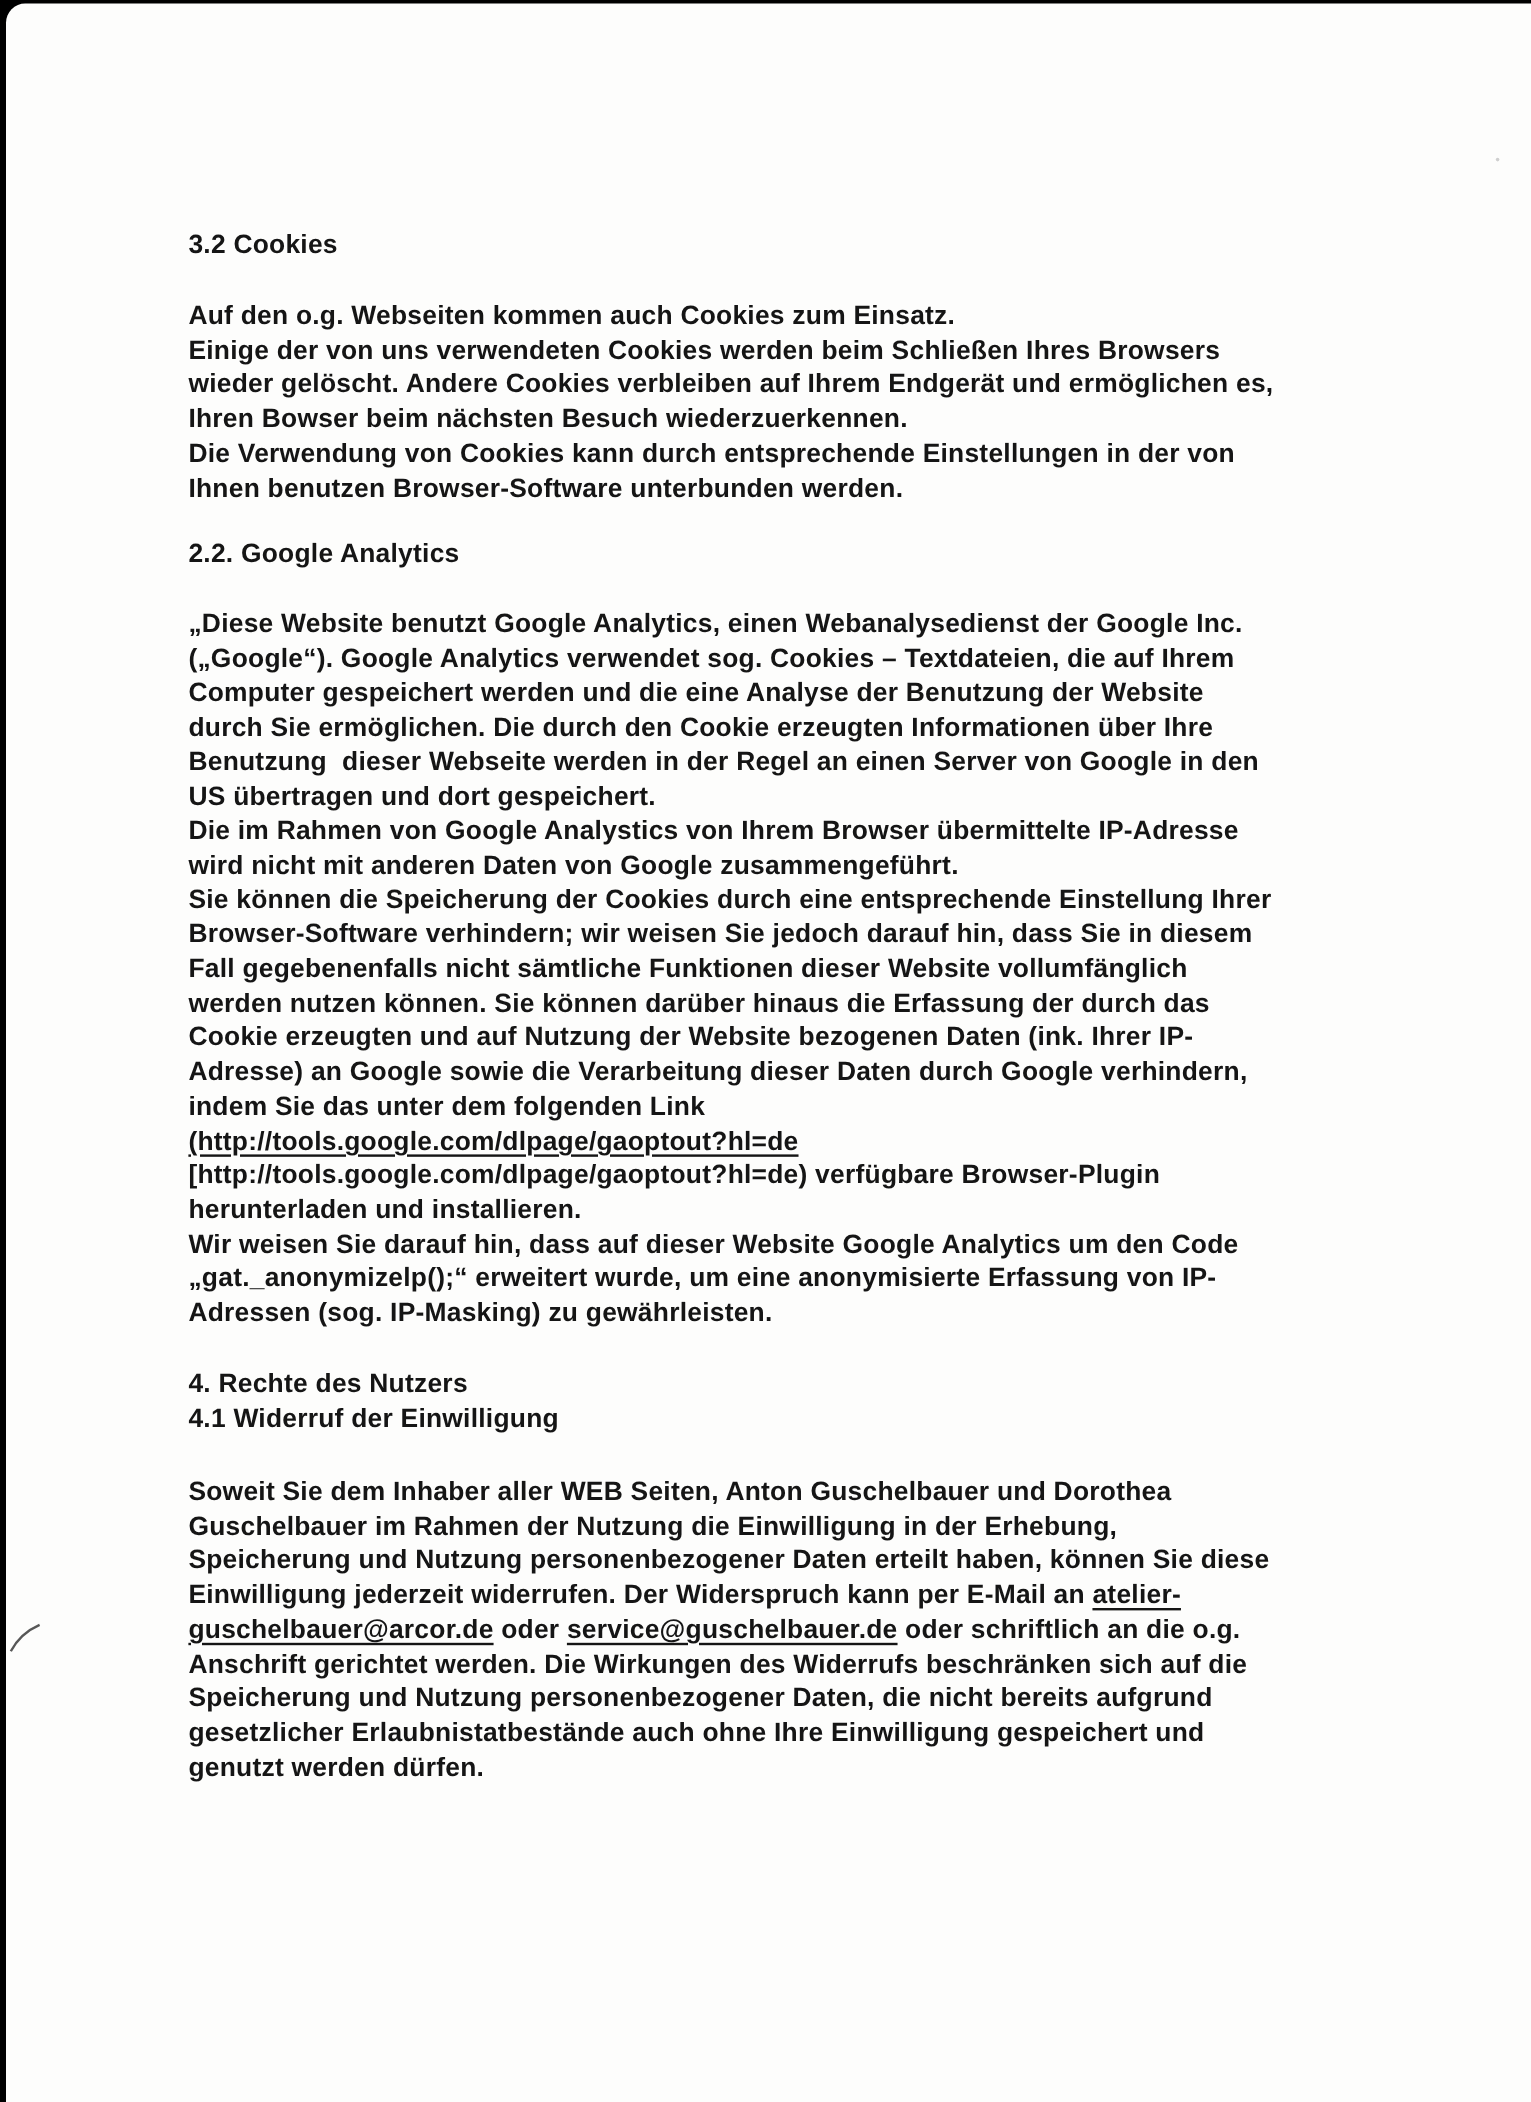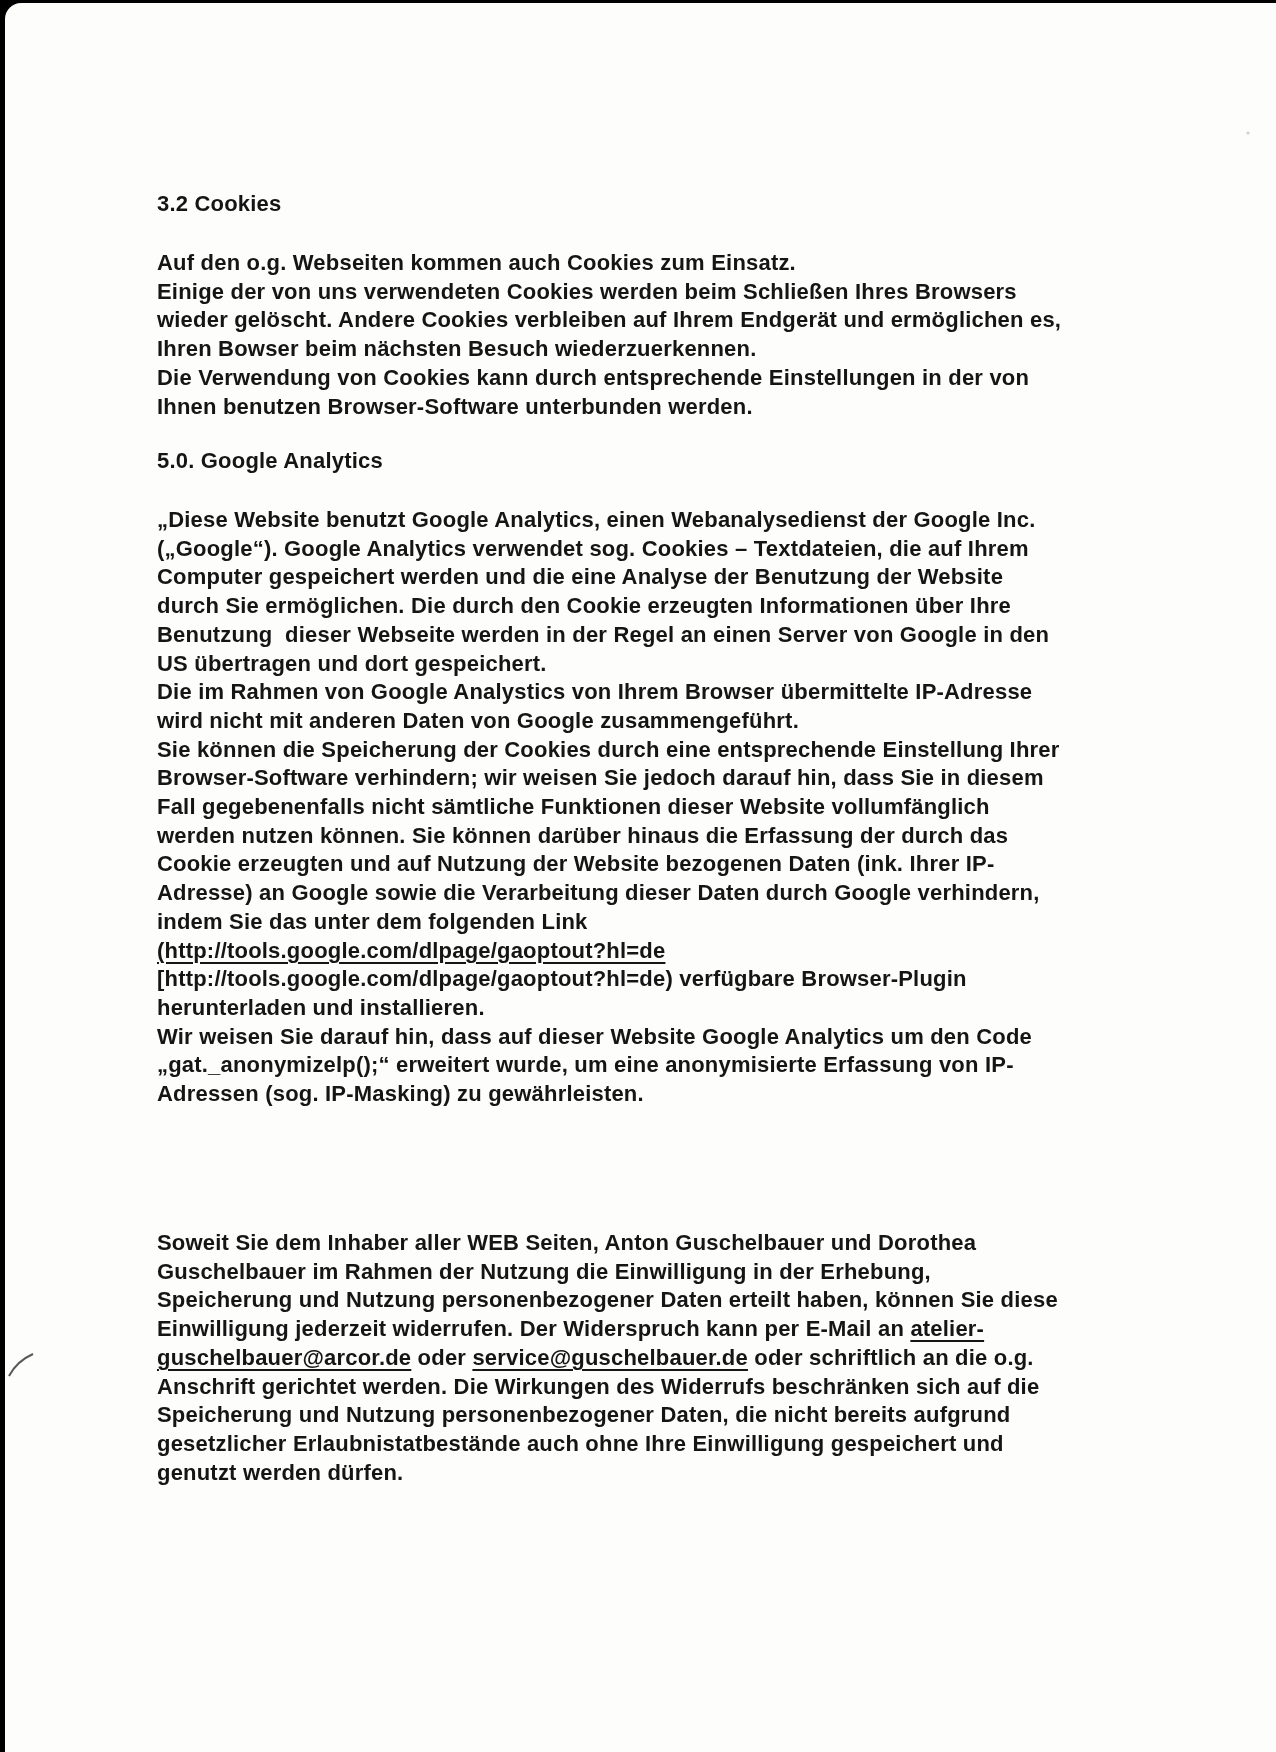--- a/index.html
+++ b/index.html
@@ -47,24 +47,25 @@
 <body>
 
 <div class="sheet"></div>
 
 <div class="content">
 
   <div class="block h" style="top:170px">3.2 Cookies</div>
 
   <div class="block" style="top:229px"><div class="line"><span>Auf den o.g. Webseiten kommen auch Cookies zum Einsatz.</span></div><div class="line"><span>Einige der von uns verwendeten Cookies werden beim Schließen Ihres Browsers</span></div><div class="line"><span>wieder gelöscht. Andere Cookies verbleiben auf Ihrem Endgerät und ermöglichen es,</span></div><div class="line"><span>Ihren Bowser beim nächsten Besuch wiederzuerkennen.</span></div><div class="line"><span>Die Verwendung von Cookies kann durch entsprechende Einstellungen in der von</span></div><div class="line"><span>Ihnen benutzen Browser-Software unterbunden werden.</span></div></div>
 
-  <div class="block h" style="top:427px">5.0. Google Analytics</div>
+  <div class="block h" style="top:427px">2.2. Google Analytics</div>
 
   <div class="block" style="top:486px"><div class="line"><span>„Diese Website benutzt Google Analytics, einen Webanalysedienst der Google Inc.</span></div><div class="line"><span>(„Google“). Google Analytics verwendet sog. Cookies – Textdateien, die auf Ihrem</span></div><div class="line"><span>Computer gespeichert werden und die eine Analyse der Benutzung der Website</span></div><div class="line"><span>durch Sie ermöglichen. Die durch den Cookie erzeugten Informationen über Ihre</span></div><div class="line"><span>Benutzung  dieser Webseite werden in der Regel an einen Server von Google in den</span></div><div class="line"><span>US übertragen und dort gespeichert.</span></div><div class="line"><span>Die im Rahmen von Google Analystics von Ihrem Browser übermittelte IP-Adresse</span></div><div class="line"><span>wird nicht mit anderen Daten von Google zusammengeführt.</span></div><div class="line"><span>Sie können die Speicherung der Cookies durch eine entsprechende Einstellung Ihrer</span></div><div class="line"><span>Browser-Software verhindern; wir weisen Sie jedoch darauf hin, dass Sie in diesem</span></div><div class="line"><span>Fall gegebenenfalls nicht sämtliche Funktionen dieser Website vollumfänglich</span></div><div class="line"><span>werden nutzen können. Sie können darüber hinaus die Erfassung der durch das</span></div><div class="line"><span>Cookie erzeugten und auf Nutzung der Website bezogenen Daten (ink. Ihrer IP-</span></div><div class="line"><span>Adresse) an Google sowie die Verarbeitung dieser Daten durch Google verhindern,</span></div><div class="line"><span>indem Sie das unter dem folgenden Link</span></div><div class="line"><span class="u">(http://tools.google.com/dlpage/gaoptout?hl=de</span></div><div class="line"><span>[http://tools.google.com/dlpage/gaoptout?hl=de) verfügbare Browser-Plugin</span></div><div class="line"><span>herunterladen und installieren.</span></div><div class="line"><span>Wir weisen Sie darauf hin, dass auf dieser Website Google Analytics um den Code</span></div><div class="line"><span>„gat._anonymizelp();“ erweitert wurde, um eine anonymisierte Erfassung von IP-</span></div><div class="line"><span>Adressen (sog. IP-Masking) zu gewährleisten.</span></div></div>
 
+  <div class="block h" style="top:1119px"><div class="line"><span>4. Rechte des Nutzers</span></div><div class="line"><span>4.1 Widerruf der Einwilligung</span></div></div>
 
   <div class="block" style="top:1209px"><div class="line"><span>Soweit Sie dem Inhaber aller WEB Seiten, Anton Guschelbauer und Dorothea</span></div><div class="line"><span>Guschelbauer im Rahmen der Nutzung die Einwilligung in der Erhebung,</span></div><div class="line"><span>Speicherung und Nutzung personenbezogener Daten erteilt haben, können Sie diese</span></div><div class="line"><span>Einwilligung jederzeit widerrufen. Der Widerspruch kann per E-Mail an </span><span class="u">atelier-</span></div><div class="line"><span class="u">guschelbauer@arcor.de</span><span> oder </span><span class="u">service@guschelbauer.de</span><span> oder schriftlich an die o.g.</span></div><div class="line"><span>Anschrift gerichtet werden. Die Wirkungen des Widerrufs beschränken sich auf die</span></div><div class="line"><span>Speicherung und Nutzung personenbezogener Daten, die nicht bereits aufgrund</span></div><div class="line"><span>gesetzlicher Erlaubnistatbestände auch ohne Ihre Einwilligung gespeichert und</span></div><div class="line"><span>genutzt werden dürfen.</span></div></div>
 
   <svg class="marks" width="1276" height="1752" viewBox="0 0 1276 1752">
     <path d="M 9 1356 Q 17 1341 33 1334" fill="none" stroke="#3a3a3a" stroke-width="2" opacity="0.85"></path>
     <path d="M 206 1739 q 3 6 10 9 t 13 5" fill="none" stroke="#2e2e2e" stroke-width="2.5" opacity="0.9"></path>
     <circle cx="1248" cy="113" r="1.5" fill="#cfcfcf"></circle>
   </svg>
 
 </div>

